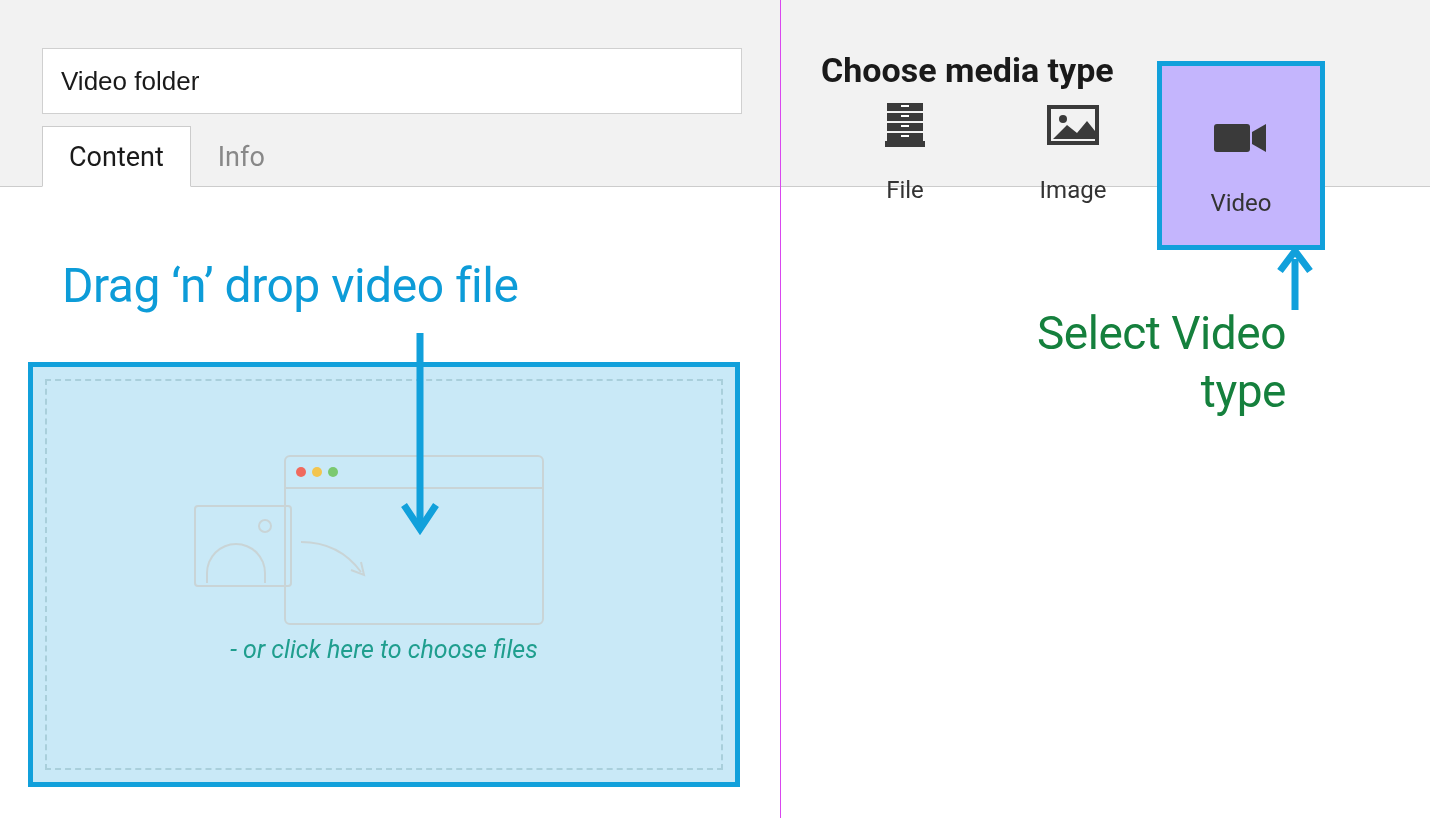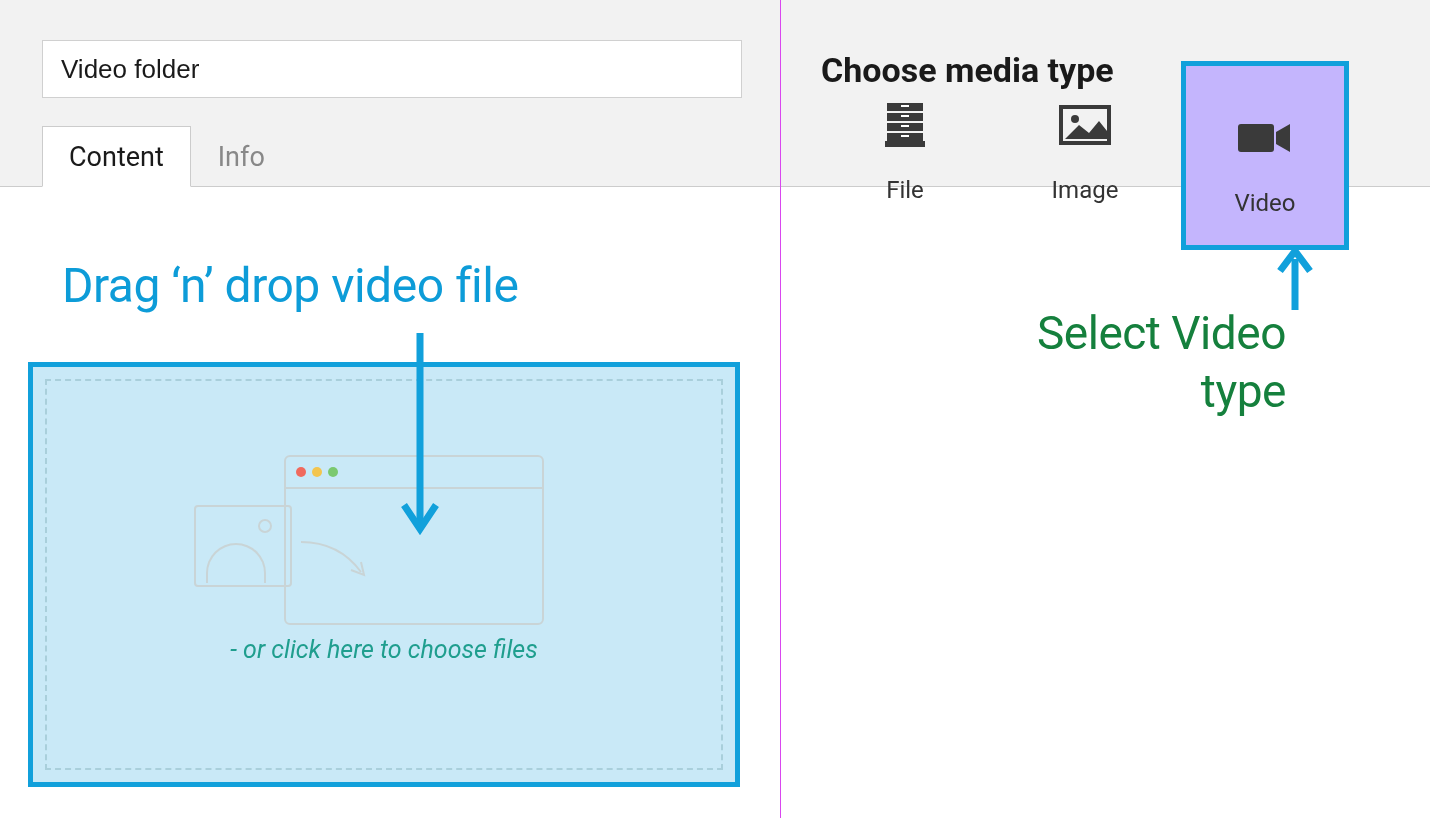--- a/index.html
+++ b/index.html
@@ -34,23 +34,23 @@
       padding: 50px 40px;
     }
     .right-header h2 {
       font-size: 34px;
       font-weight: 700;
       color: #1a1a1a;
     }
     .folder-input {
       position: absolute;
       left: 42px;
-      top: 40px;
+      top: 48px;
       width: 700px;
-      height: 58px;
+      height: 66px;
       background: #fff;
       border: 1px solid #d0d0d0;
       padding: 14px 18px;
       font-size: 26px;
       color: #1a1a1a;
       outline: none;
     }
     .tabs {
       position: absolute;
       left: 42px;
@@ -196,21 +196,21 @@
       position: absolute;
       left: 400px;
       top: 146px;
       z-index: 5;
     }
     .media-types {
       position: absolute;
       top: 35px;
       left: 40px;
       display: flex;
-      gap: 12px;
+      gap: 0;
     }
     .media-type {
       width: 168px;
       display: flex;
       flex-direction: column;
       align-items: center;
       justify-content: center;
       cursor: pointer;
       padding: 45px 0 28px 0;
       border: 5px solid transparent;

